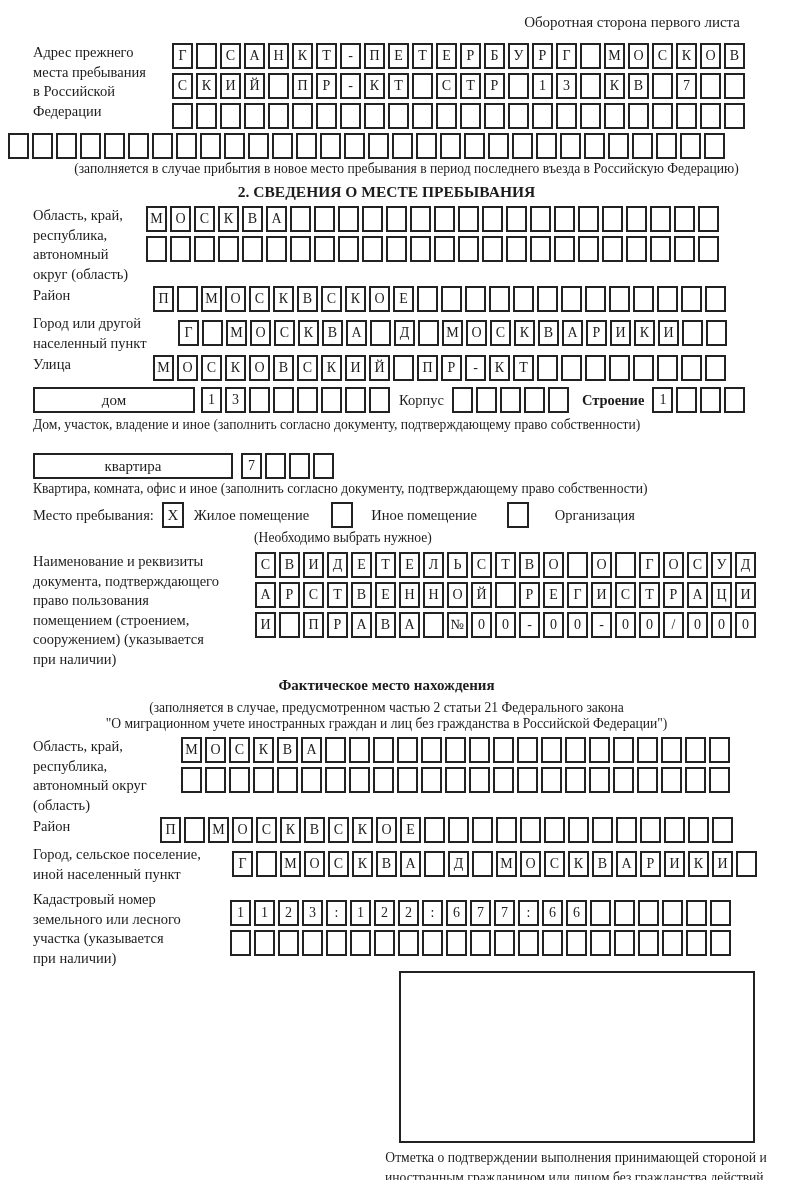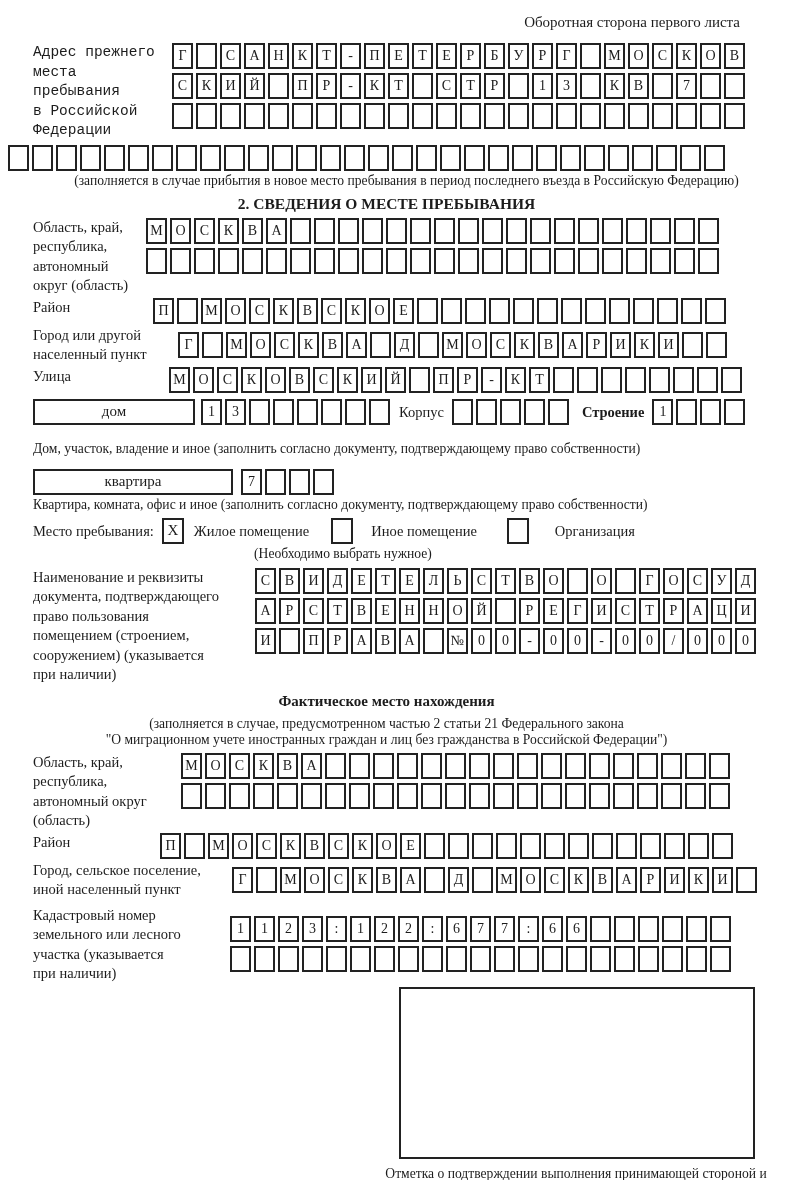--- a/index.html
+++ b/index.html
@@ -43,21 +43,21 @@
   .stamp-note { width: 390px; margin-left: 348px; text-align: center; font-size: 13.6px; line-height: 20px; }
 </style>
 </head>
 <body>
 
 <div class="page">
 
   <div class="hdr-note">Оборотная сторона первого листа</div>
 
   <div class="formrow" style="margin-top:12px;">
-    <div class="lbl" style="flex:0 0 139px;font-family:Liberation Mono, monospace;">Адрес прежнего
+    <div class="lbl" style="flex:0 0 139px;">Адрес прежнего
 места пребывания
 в Российской
 Федерации</div>
     <div class="cellrows">
       <div class="cellrow">
           <span class="cell">Г</span>
           <span class="cell"></span>
           <span class="cell">С</span>
           <span class="cell">А</span>
           <span class="cell">Н</span>
@@ -285,21 +285,21 @@
         <span class="cell">А</span>
         <span class="cell">Р</span>
         <span class="cell">И</span>
         <span class="cell">К</span>
         <span class="cell">И</span>
         <span class="cell"></span>
         <span class="cell"></span>
       </div>
   </div>
 
-  <div class="formrow" style="margin-top:2px;gap:16px;">
+  <div class="formrow" style="margin-top:2px;">
     <div class="lbl" style="flex:0 0 120px;">Улица</div>
     <div class="cellrow">
         <span class="cell">М</span>
         <span class="cell">О</span>
         <span class="cell">С</span>
         <span class="cell">К</span>
         <span class="cell">О</span>
         <span class="cell">В</span>
         <span class="cell">С</span>
         <span class="cell">К</span>
@@ -343,23 +343,23 @@
         <span class="cell"></span>
       </div>
     <div class="inline-lbl" style="padding:0 8px 0 10px;font-weight:bold;">Строение</div>
     <div class="cellrow">
         <span class="cell">1</span>
         <span class="cell"></span>
         <span class="cell"></span>
         <span class="cell"></span>
       </div>
   </div>
-  <div class="caption" style="margin-top:16px;">Дом, участок, владение и иное (заполнить согласно документу, подтверждающему право собственности)</div>
-
-  <div class="formrow" style="margin-top:12px; align-items:center;">
+  <div class="caption" style="margin-top:4px;">Дом, участок, владение и иное (заполнить согласно документу, подтверждающему право собственности)</div>
+
+  <div class="formrow" style="margin-top:20px; align-items:center;">
     <div class="bigbox" style="width:200px; margin-right:8px;">квартира</div>
     <div class="cellrow">
         <span class="cell">7</span>
         <span class="cell"></span>
         <span class="cell"></span>
         <span class="cell"></span>
       </div>
   </div>
   <div class="caption" style="margin-top:2px;">Квартира, комната, офис и иное (заполнить согласно документу, подтверждающему право собственности)</div>
 

